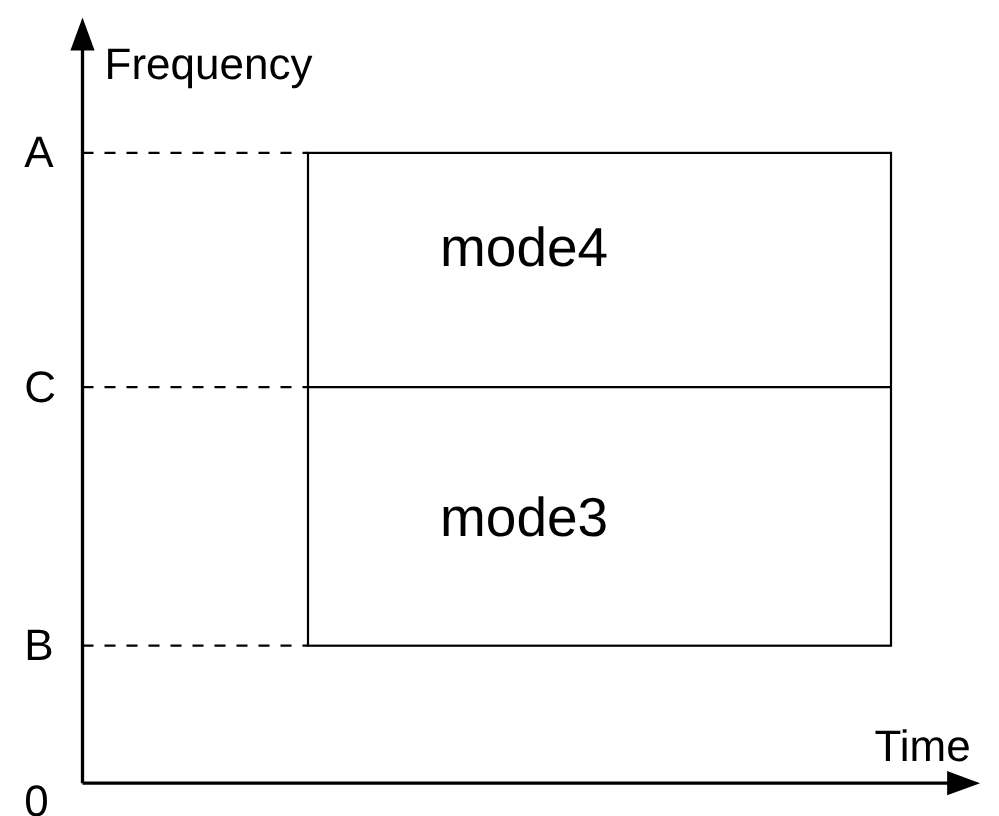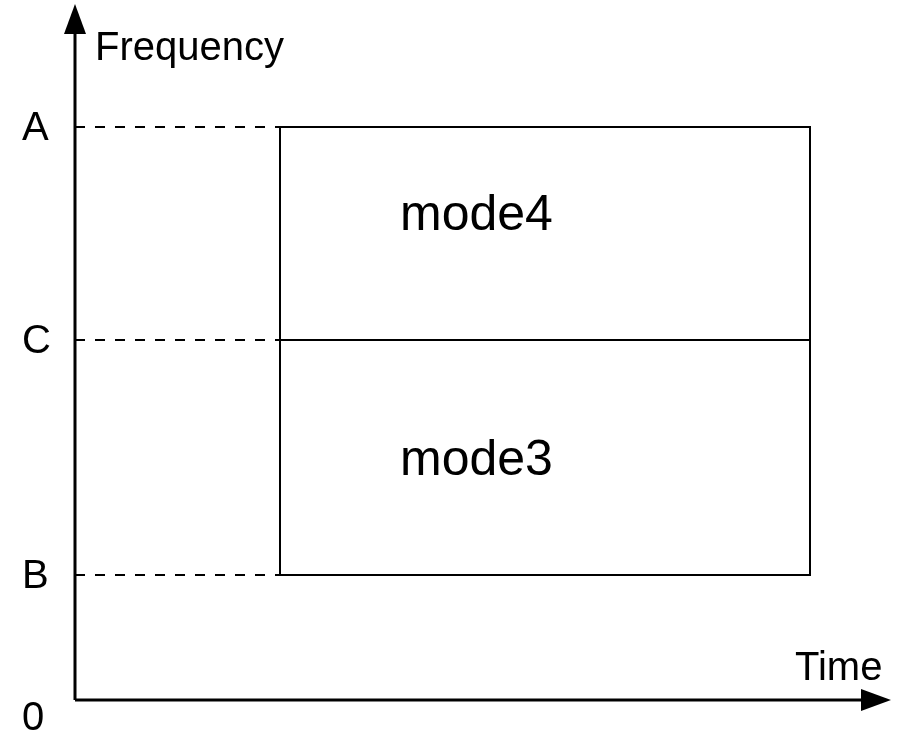--- a/index.html
+++ b/index.html
@@ -9,21 +9,21 @@
     }
     body {
       width: 908px;
       height: 742px;
       background: white;
       position: relative;
       font-family: Arial, sans-serif;
     }
     .diagram {
       position: absolute;
-      top: 0;
+      top: 12px;
       left: 0;
       width: 908px;
       height: 682px;
     }
     svg {
       display: block;
     }
     .axis-line {
       stroke: black;
       stroke-width: 3;

